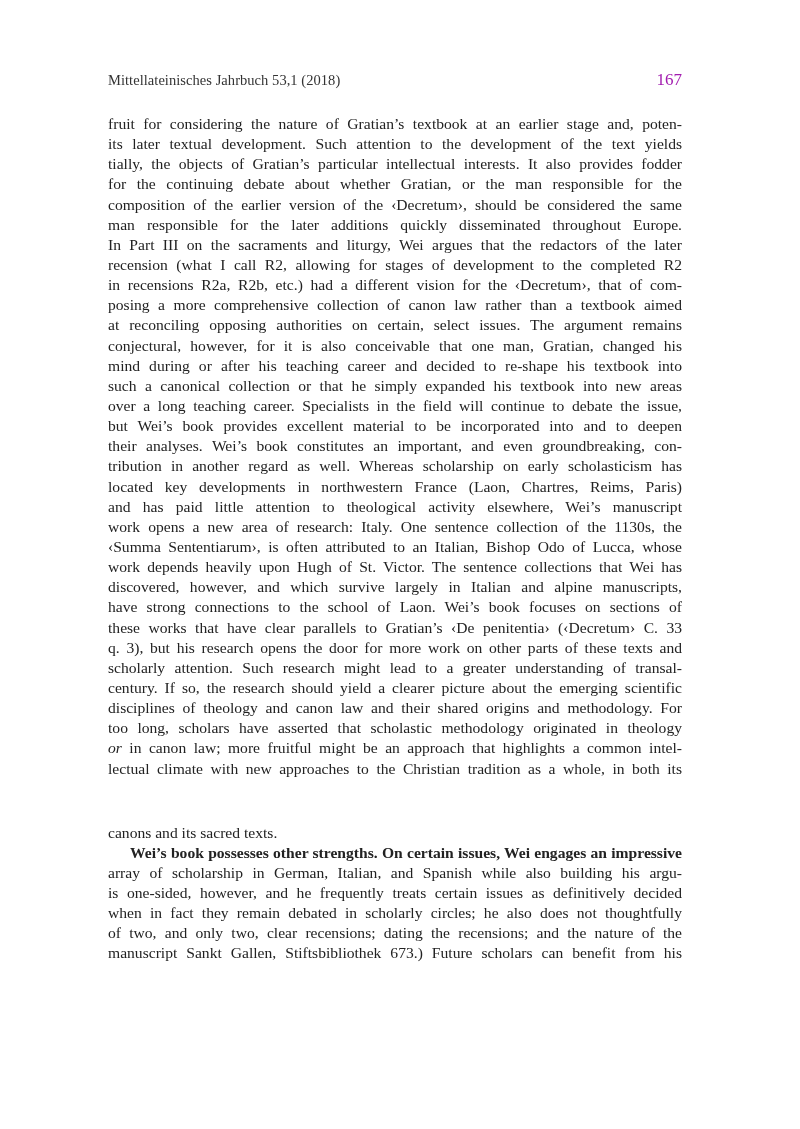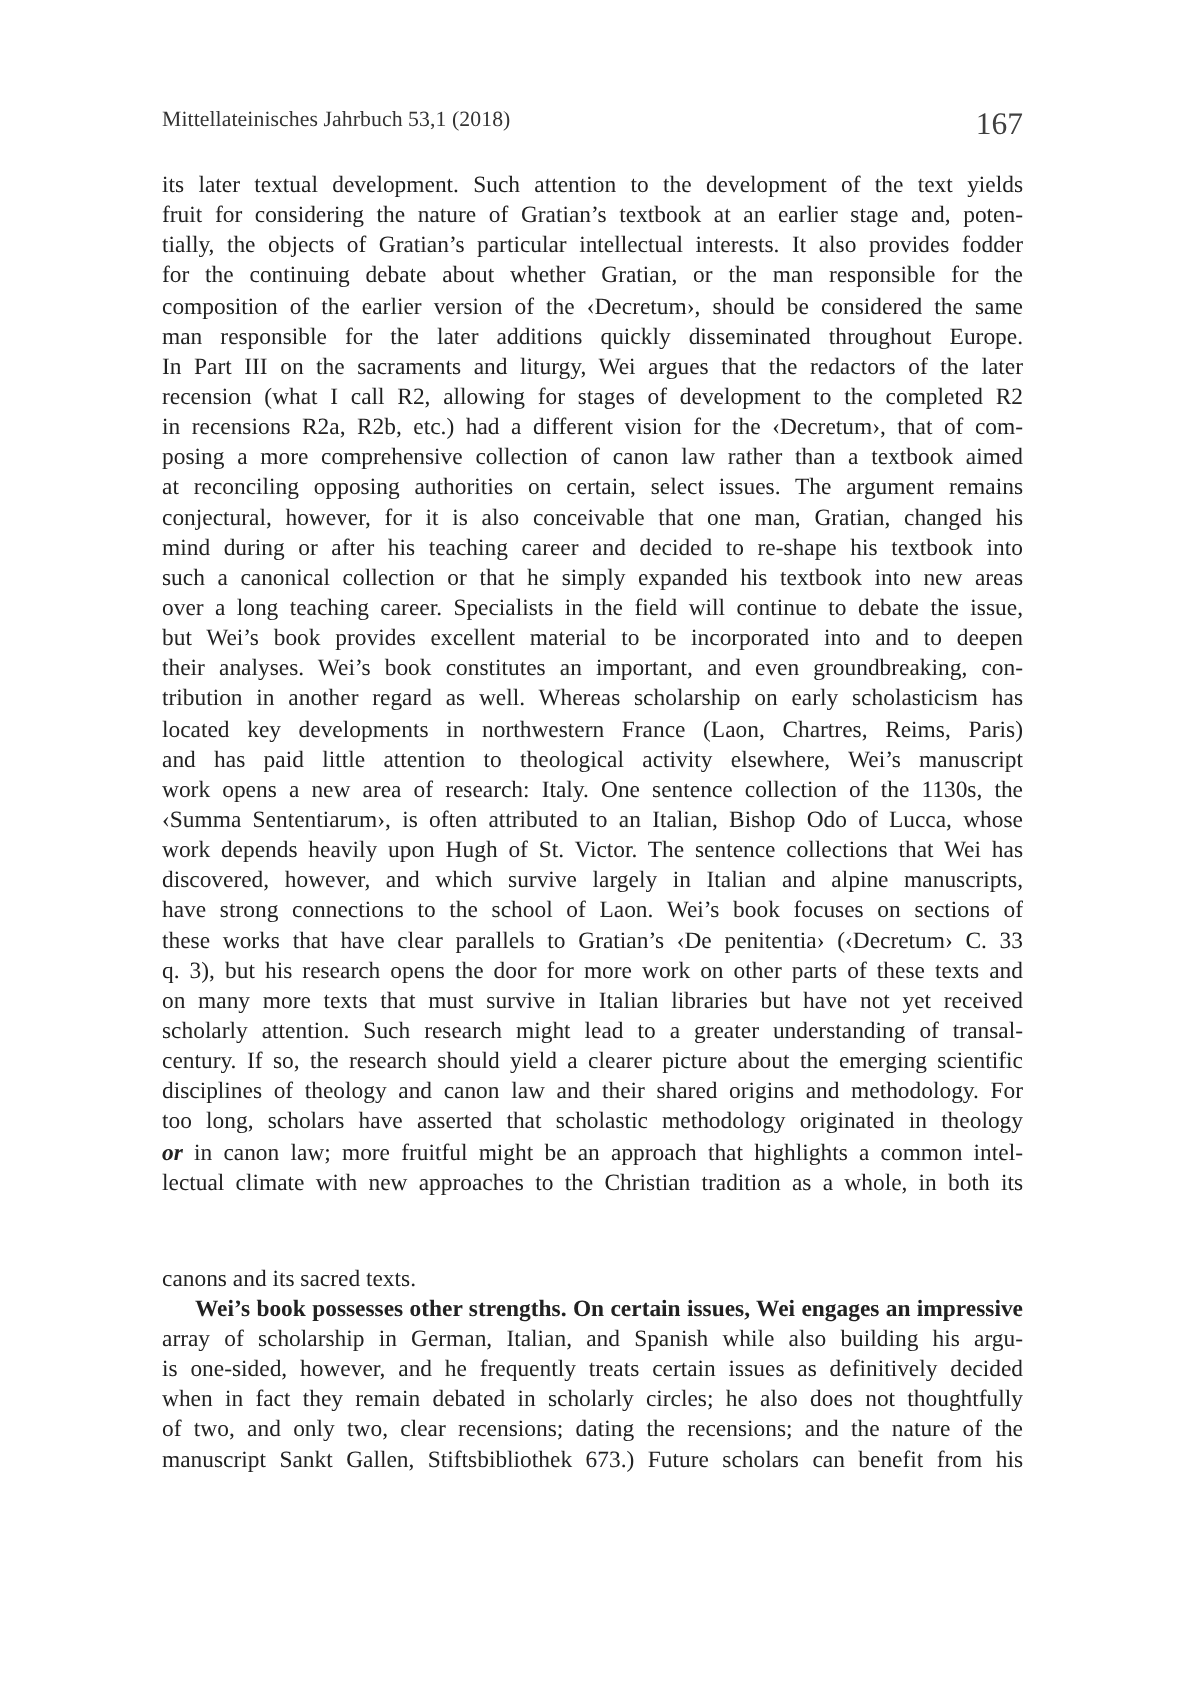--- a/index.html
+++ b/index.html
@@ -27,22 +27,22 @@
       left: 0;
       top: 0;
       font-size: 14.5px;
       color: #333333;
       letter-spacing: 0.05px;
     }
     .page-number {
       position: absolute;
       right: 0;
       top: -2px;
-      font-size: 21px;
-      color: #404040;
+      font-size: 17px;
+      color: #a21caf;
     }
     .body-text {
       position: absolute;
       left: 108px;
       top: 114px;
       width: 574px;
     }
     .line {
       display: block;
       height: 20.15px;
@@ -56,35 +56,34 @@
     .line.last {
       text-align-last: left;
       margin-top: 44px;
     }
     .line.indent {
       text-indent: 22px;
       font-weight: bold;
     }
     .italic {
       font-style: italic;
-      font-weight: bold;
     }
   </style>
 </head>
 <body>
 
 <div class="running-header">
   <span class="journal-title">Mittellateinisches Jahrbuch 53,1 (2018)</span>
   <span class="page-number">167</span>
 </div>
 
 <div class="body-text">
   <div class="paragraph">
+    <span class="line">fruit for considering the nature of Gratian’s textbook at an earlier stage and, poten-</span>
     <span class="line">its later textual development. Such attention to the development of the text yields</span>
-    <span class="line">fruit for considering the nature of Gratian’s textbook at an earlier stage and, poten-</span>
     <span class="line">tially, the objects of Gratian’s particular intellectual interests. It also provides fodder</span>
     <span class="line">for the continuing debate about whether Gratian, or the man responsible for the</span>
     <span class="line">composition of the earlier version of the ‹Decretum›, should be considered the same</span>
     <span class="line">man responsible for the later additions quickly disseminated throughout Europe.</span>
     <span class="line">In Part III on the sacraments and liturgy, Wei argues that the redactors of the later</span>
     <span class="line">recension (what I call R2, allowing for stages of development to the completed R2</span>
     <span class="line">in recensions R2a, R2b, etc.) had a different vision for the ‹Decretum›, that of com-</span>
     <span class="line">posing a more comprehensive collection of canon law rather than a textbook aimed</span>
     <span class="line">at reconciling opposing authorities on certain, select issues. The argument remains</span>
     <span class="line">conjectural, however, for it is also conceivable that one man, Gratian, changed his</span>
@@ -96,21 +95,20 @@
     <span class="line">tribution in another regard as well. Whereas scholarship on early scholasticism has</span>
     <span class="line">located key developments in northwestern France (Laon, Chartres, Reims, Paris)</span>
     <span class="line">and has paid little attention to theological activity elsewhere, Wei’s manuscript</span>
     <span class="line">work opens a new area of research: Italy. One sentence collection of the 1130s, the</span>
     <span class="line">‹Summa Sententiarum›, is often attributed to an Italian, Bishop Odo of Lucca, whose</span>
     <span class="line">work depends heavily upon Hugh of St. Victor. The sentence collections that Wei has</span>
     <span class="line">discovered, however, and which survive largely in Italian and alpine manuscripts,</span>
     <span class="line">have strong connections to the school of Laon. Wei’s book focuses on sections of</span>
     <span class="line">these works that have clear parallels to Gratian’s ‹De penitentia› (‹Decretum› C. 33</span>
     <span class="line">q. 3), but his research opens the door for more work on other parts of these texts and</span>
-    <span class="line">on many more texts that must survive in Italian libraries but have not yet received</span>
     <span class="line">scholarly attention. Such research might lead to a greater understanding of transal-</span>
     <span class="line">century. If so, the research should yield a clearer picture about the emerging scientific</span>
     <span class="line">disciplines of theology and canon law and their shared origins and methodology. For</span>
     <span class="line">too long, scholars have asserted that scholastic methodology originated in theology</span>
     <span class="line"><span class="italic">or</span><span> in canon law; more fruitful might be an approach that highlights a common intel-</span></span>
     <span class="line">lectual climate with new approaches to the Christian tradition as a whole, in both its</span>
     <span class="line last">canons and its sacred texts.</span>
   </div>
   <div class="paragraph">
     <span class="line indent">Wei’s book possesses other strengths. On certain issues, Wei engages an impressive</span>

